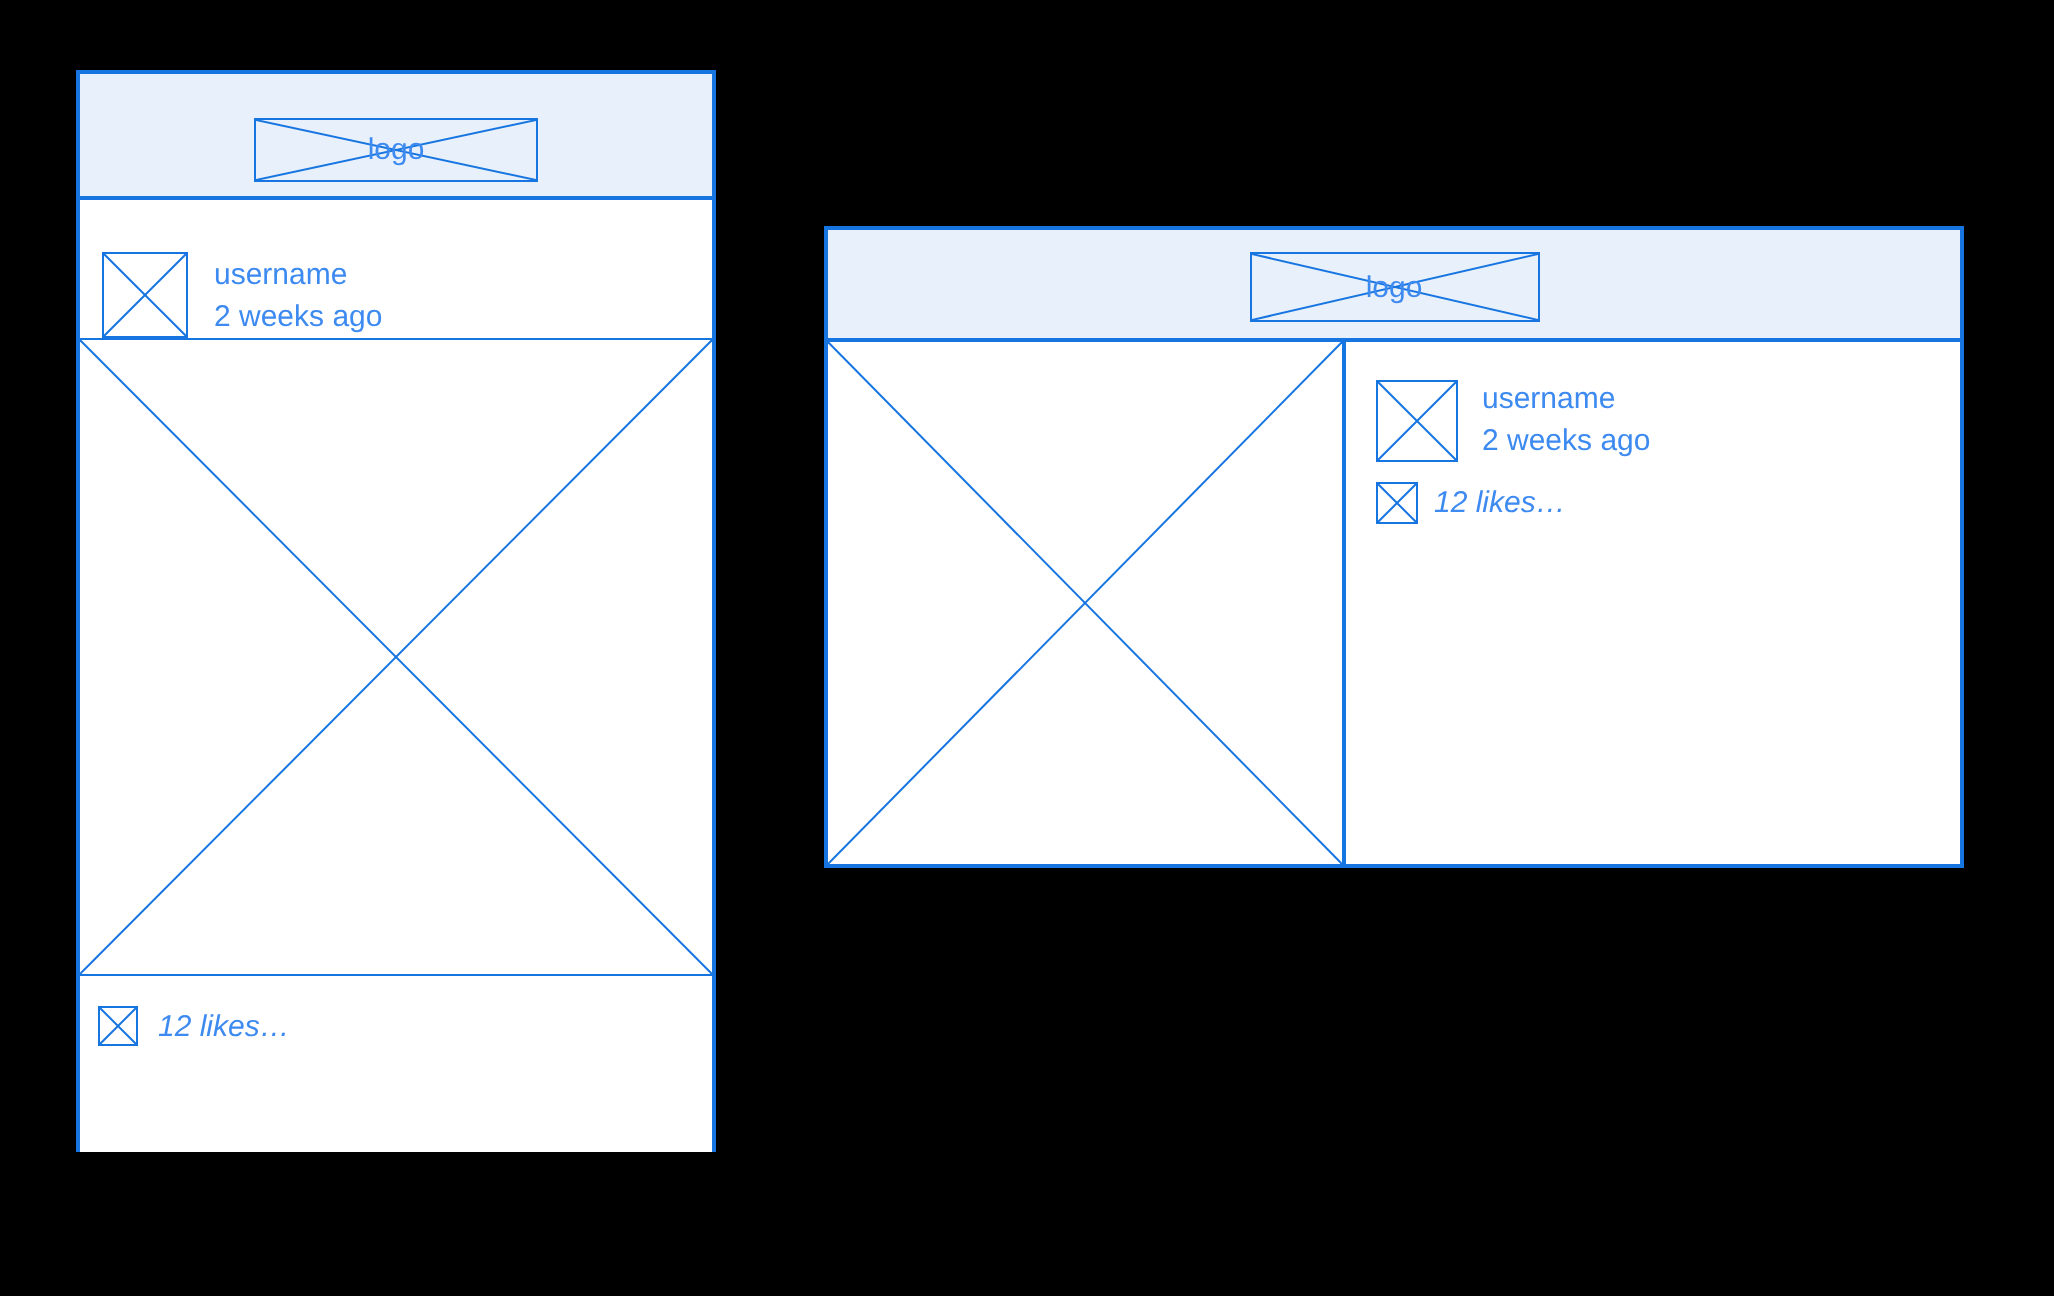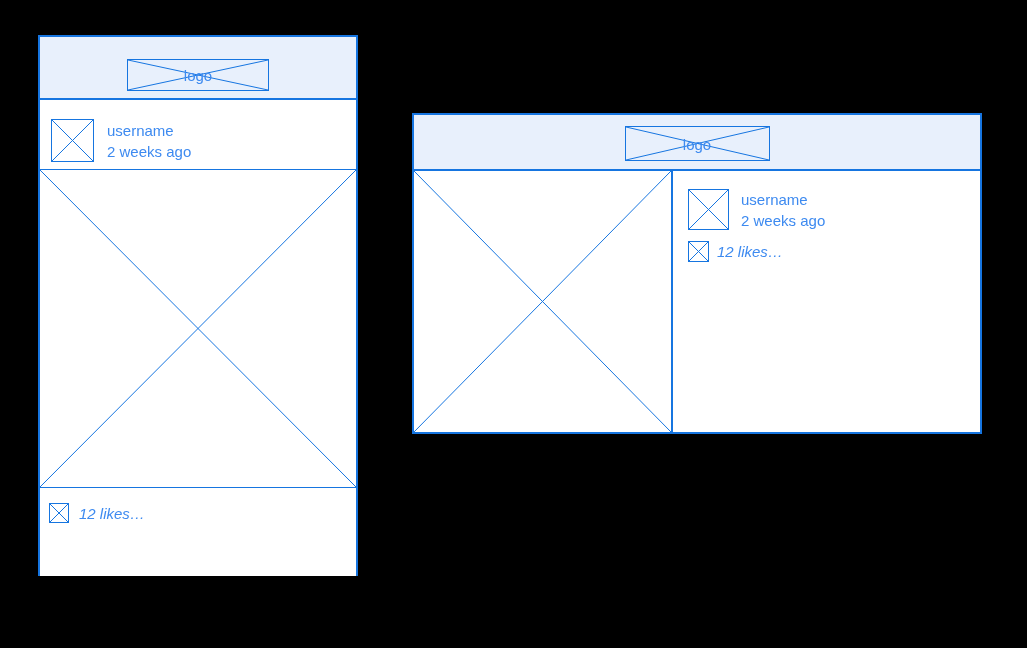--- a/index.html
+++ b/index.html
@@ -52,21 +52,21 @@
   .landscape .logo-box{width:145px;height:35px;margin-top:11px;}
   .logo-label{
     position:absolute;left:0;right:0;top:50%;
     transform:translateY(-50%);
     text-align:center;
     color:var(--text_blue);
     font-size:15px;line-height:15px;
   }
 
   .user-row{
-    display:flex;align-items:center;
+    display:flex;align-items:flex-end;
     flex:none;
   }
   .mobile .user-row{
     height:70px;
     border-bottom:1px solid var(--accent);
     padding:12px 0 0 11px;
   }
   .avatar{width:43px;height:43px;}
   .landscape .avatar{width:41px;height:41px;}
   .user-meta{

